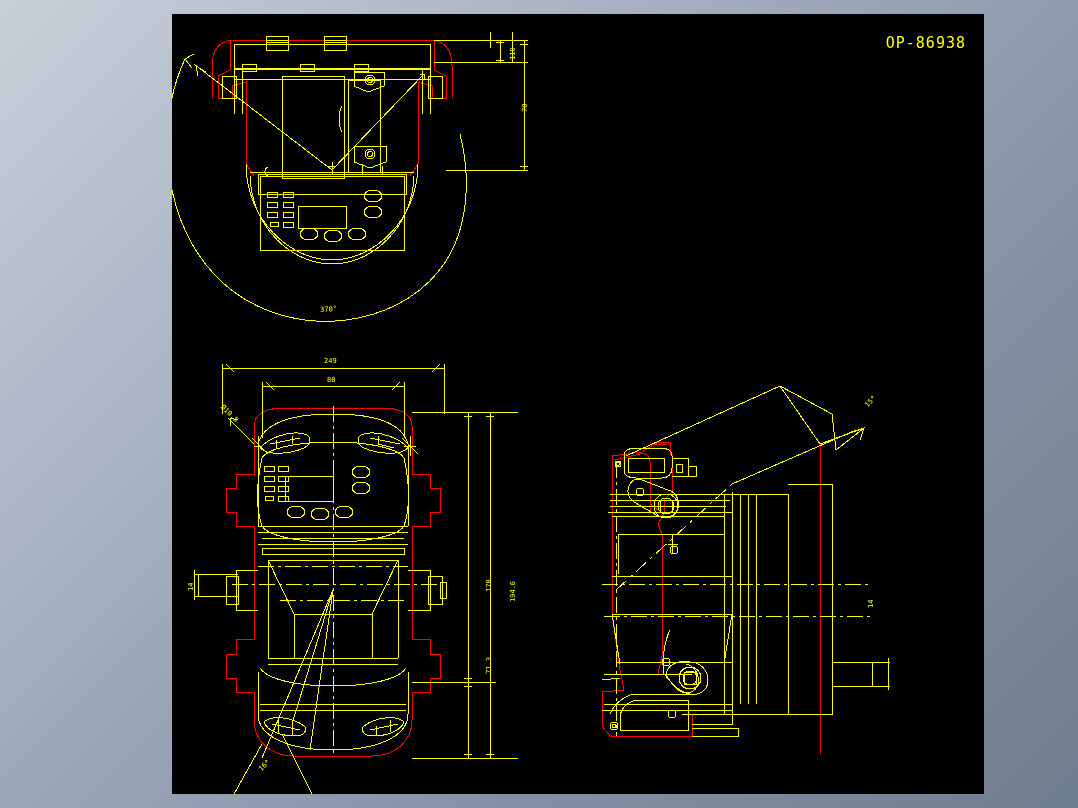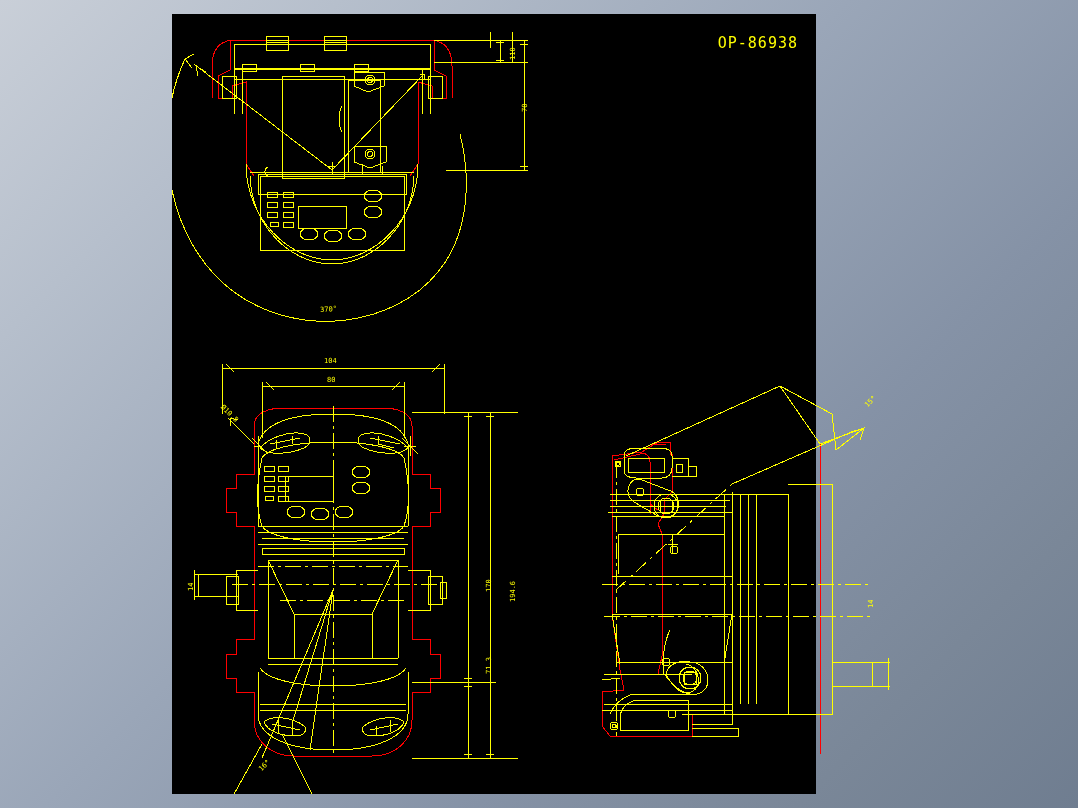--- a/index.html
+++ b/index.html
@@ -4,21 +4,21 @@
 <title>CAD Drawing</title>
 <style>
   html,body{margin:0;padding:0;}
   body{
     width:1078px;height:808px;overflow:hidden;
     font-family:"DejaVu Sans Mono",monospace;
     background:linear-gradient(135deg,#c9cfd8 0%,#b6bfcc 18%,#9aa6b8 45%,#8592a6 68%,#7a8798 85%,#6f7d90 100%);
   }
   #stage{position:relative;width:1078px;height:808px;}
   #canvas-area{
-    position:absolute;left:172px;top:14px;width:644px;height:780px;
+    position:absolute;left:172px;top:14px;width:812px;height:780px;
     background:#000;
   }
   #canvas-area svg{position:absolute;left:0;top:0;}
   .ttl{
     position:absolute;right:18px;top:20px;
     color:#ffff00;font-size:15px;letter-spacing:1px;
     font-family:"DejaVu Sans Mono",monospace;
     white-space:nowrap;
   }
   .dimlbl{
@@ -305,21 +305,21 @@
           <path d="M716 644 L716 676"></path>
         </g>
 
       </g>
     </svg>
 
     <div class="dimlbl rot90" style="left:338px;top:46px;">110</div>
     <div class="dimlbl rot90" style="left:350px;top:98px;">78</div>
     <div class="dimlbl rot-arc" style="left:148px;top:293px;">370°</div>
 
-    <div class="dimlbl" style="left:152px;top:344px;">104</div>
+    <div class="dimlbl" style="left:152px;top:344px;">249</div>
     <div class="dimlbl" style="left:155px;top:363px;">80</div>
     <div class="dimlbl rot-d2" style="left:52px;top:390px;">Ø10.5</div>
     <div class="dimlbl rot90" style="left:314px;top:578px;">170</div>
     <div class="dimlbl rot90" style="left:338px;top:588px;">194.6</div>
     <div class="dimlbl rot90" style="left:314px;top:660px;">71.3</div>
     <div class="dimlbl rot90" style="left:16px;top:577px;">14</div>
     <div class="dimlbl rot-d" style="left:86px;top:754px;">16°</div>
 
     <div class="dimlbl rot90" style="left:696px;top:594px;">14</div>
     <div class="dimlbl rot-d" style="left:692px;top:390px;">15°</div>

